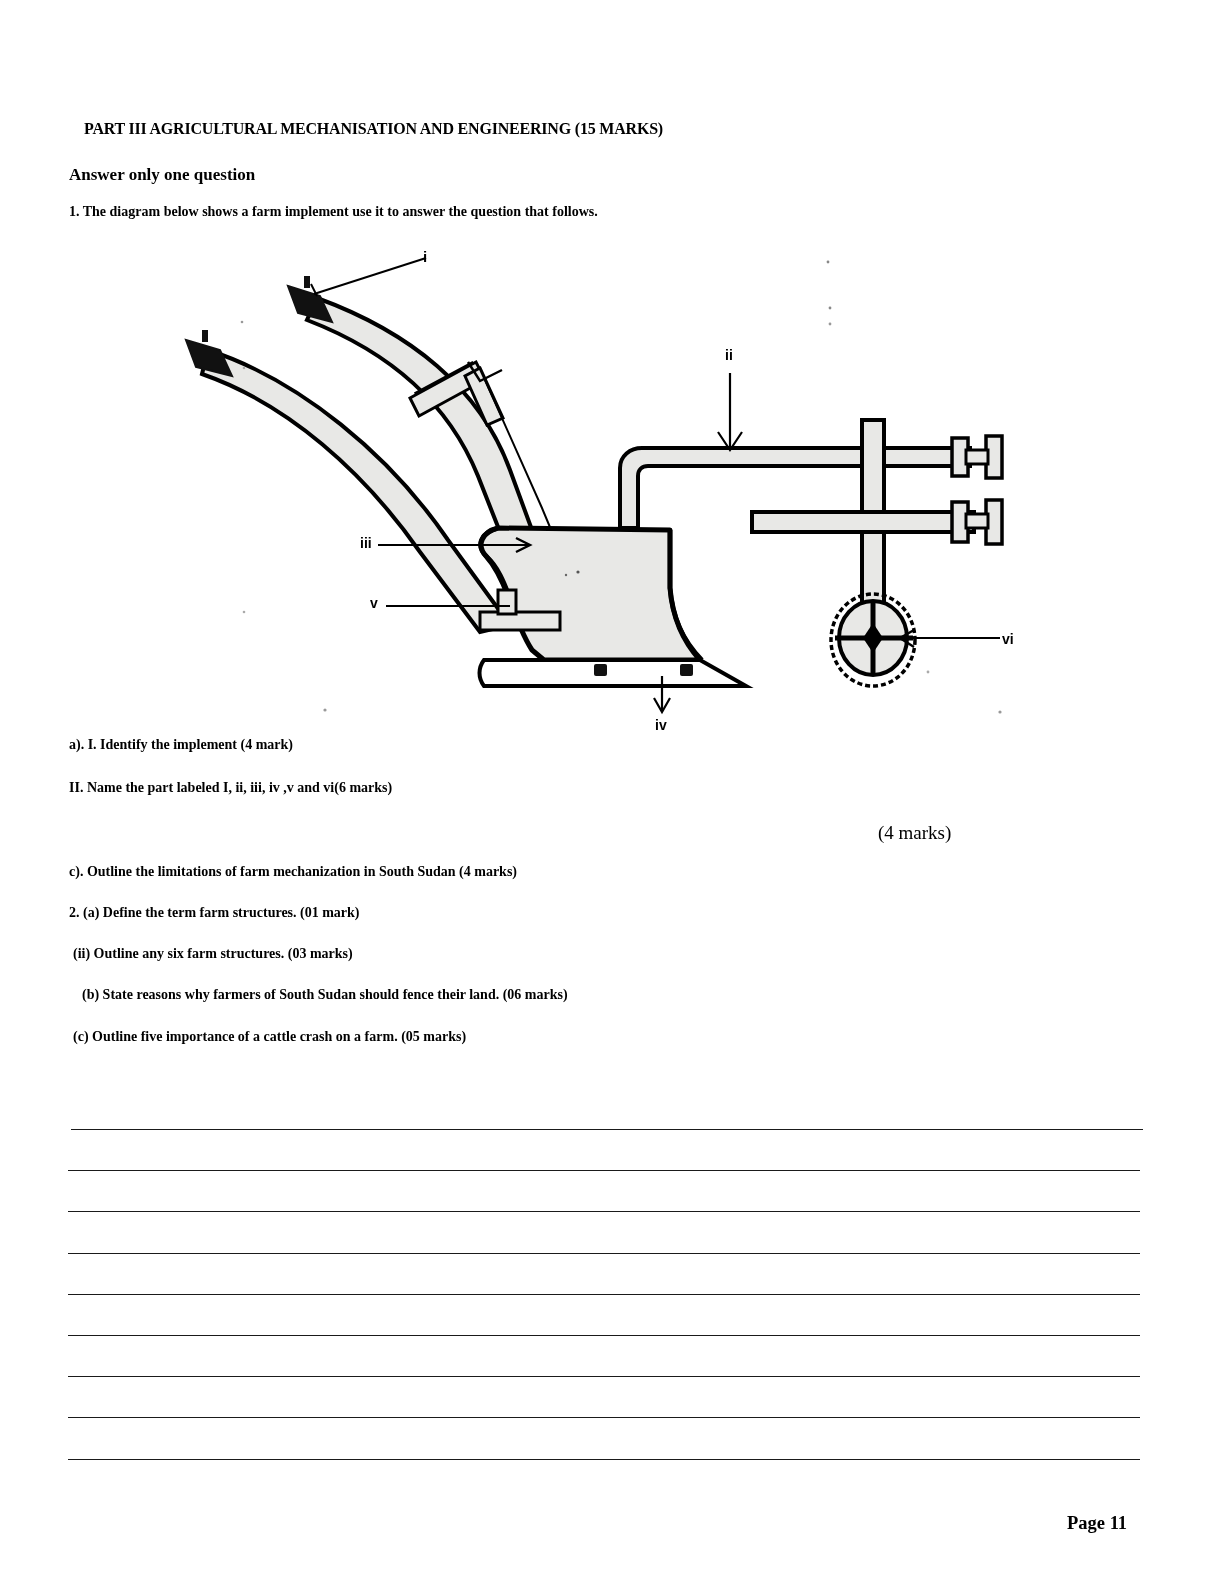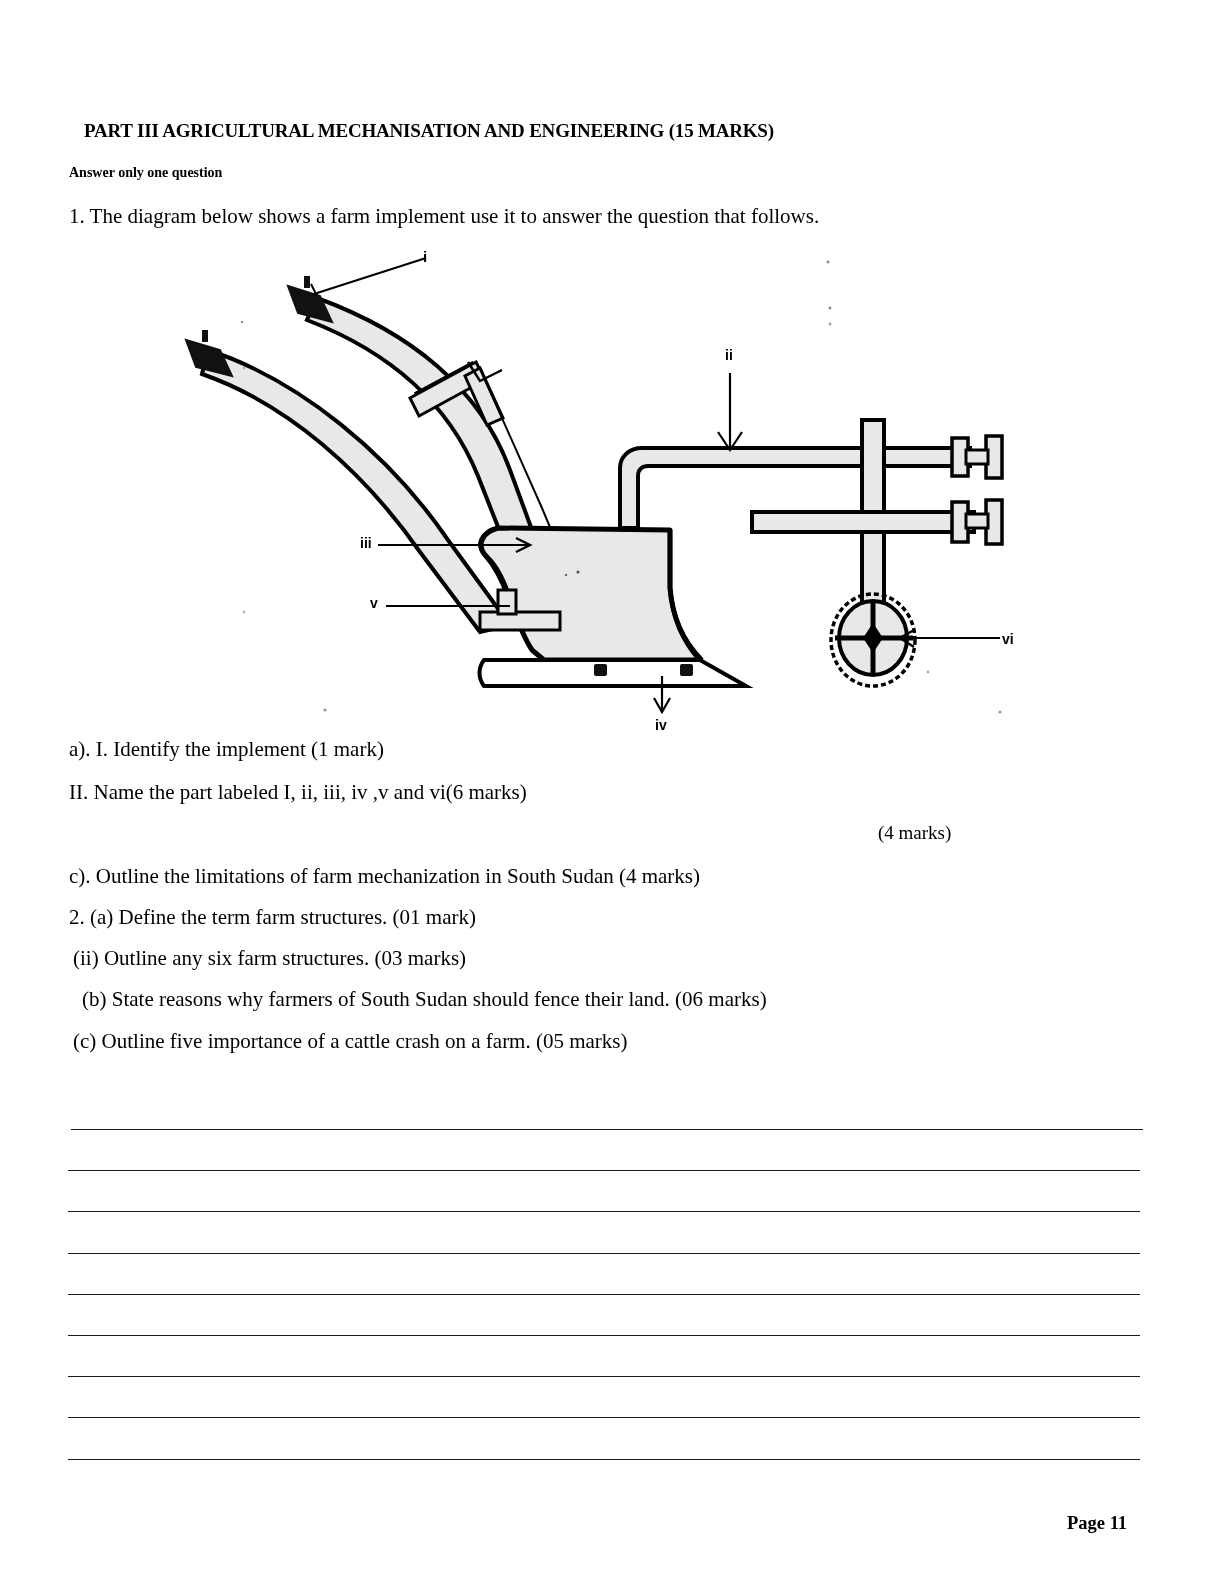--- a/index.html
+++ b/index.html
@@ -6,29 +6,29 @@
   body{
     width:1224px;height:1584px;position:relative;overflow:hidden;
     font-family:"Liberation Serif","DejaVu Serif",serif;
     color:#000;
   }
   .page{position:absolute;inset:0;}
 
   
   .title{
     position:absolute;left:84px;top:120px;
-    font-size:19px;font-weight:bold;letter-spacing:-0.2px;
+    font-size:16px;font-weight:bold;letter-spacing:-0.2px;
     font-family:"Liberation Serif",serif;white-space:nowrap;
   }
   .subtitle{
     position:absolute;left:69px;top:165px;
-    font-size:14px;font-weight:bold;white-space:nowrap;
+    font-size:17px;font-weight:bold;white-space:nowrap;
   }
   .qline{
-    position:absolute;font-size:21px;white-space:nowrap;line-height:1.2;
+    position:absolute;font-size:14px;white-space:nowrap;line-height:1.2;font-weight:bold;
   }
   .marks-right{
     position:absolute;font-size:19px;white-space:nowrap;
   }
 
   
   .rule{
     position:absolute;height:0;border-top:1.4px solid #1a1a1a;
   }
 
@@ -186,21 +186,21 @@
       <circle cx="650" cy="84" r="1.4" fill="#999"></circle>
       <circle cx="62" cy="82" r="1.3" fill="#999"></circle>
       <circle cx="64" cy="128" r="1.3" fill="#aaa"></circle>
       <circle cx="64" cy="372" r="1.3" fill="#aaa"></circle>
       <circle cx="145" cy="470" r="1.6" fill="#999"></circle>
       <circle cx="748" cy="432" r="1.4" fill="#aaa"></circle>
       <circle cx="820" cy="472" r="1.6" fill="#999"></circle>
     </svg>
   </div>
 
-  <div class="qline" style="left:69px;top:737px;">a). I. Identify the implement (1 mark)</div>
+  <div class="qline" style="left:69px;top:737px;">a). I. Identify the implement (4 mark)</div>
 
   <div class="qline" style="left:69px;top:780px;">II. Name the part labeled I, ii, iii, iv ,v and vi(6 marks)</div>
 
 
   <div class="marks-right" style="left:878px;top:822px;">(4 marks)</div>
 
   <div class="qline" style="left:69px;top:864px;">c). Outline the limitations of farm mechanization in South Sudan (4 marks)</div>
 
   <div class="qline" style="left:69px;top:905px;">2. (a) Define the term farm structures. (01 mark)</div>
 

